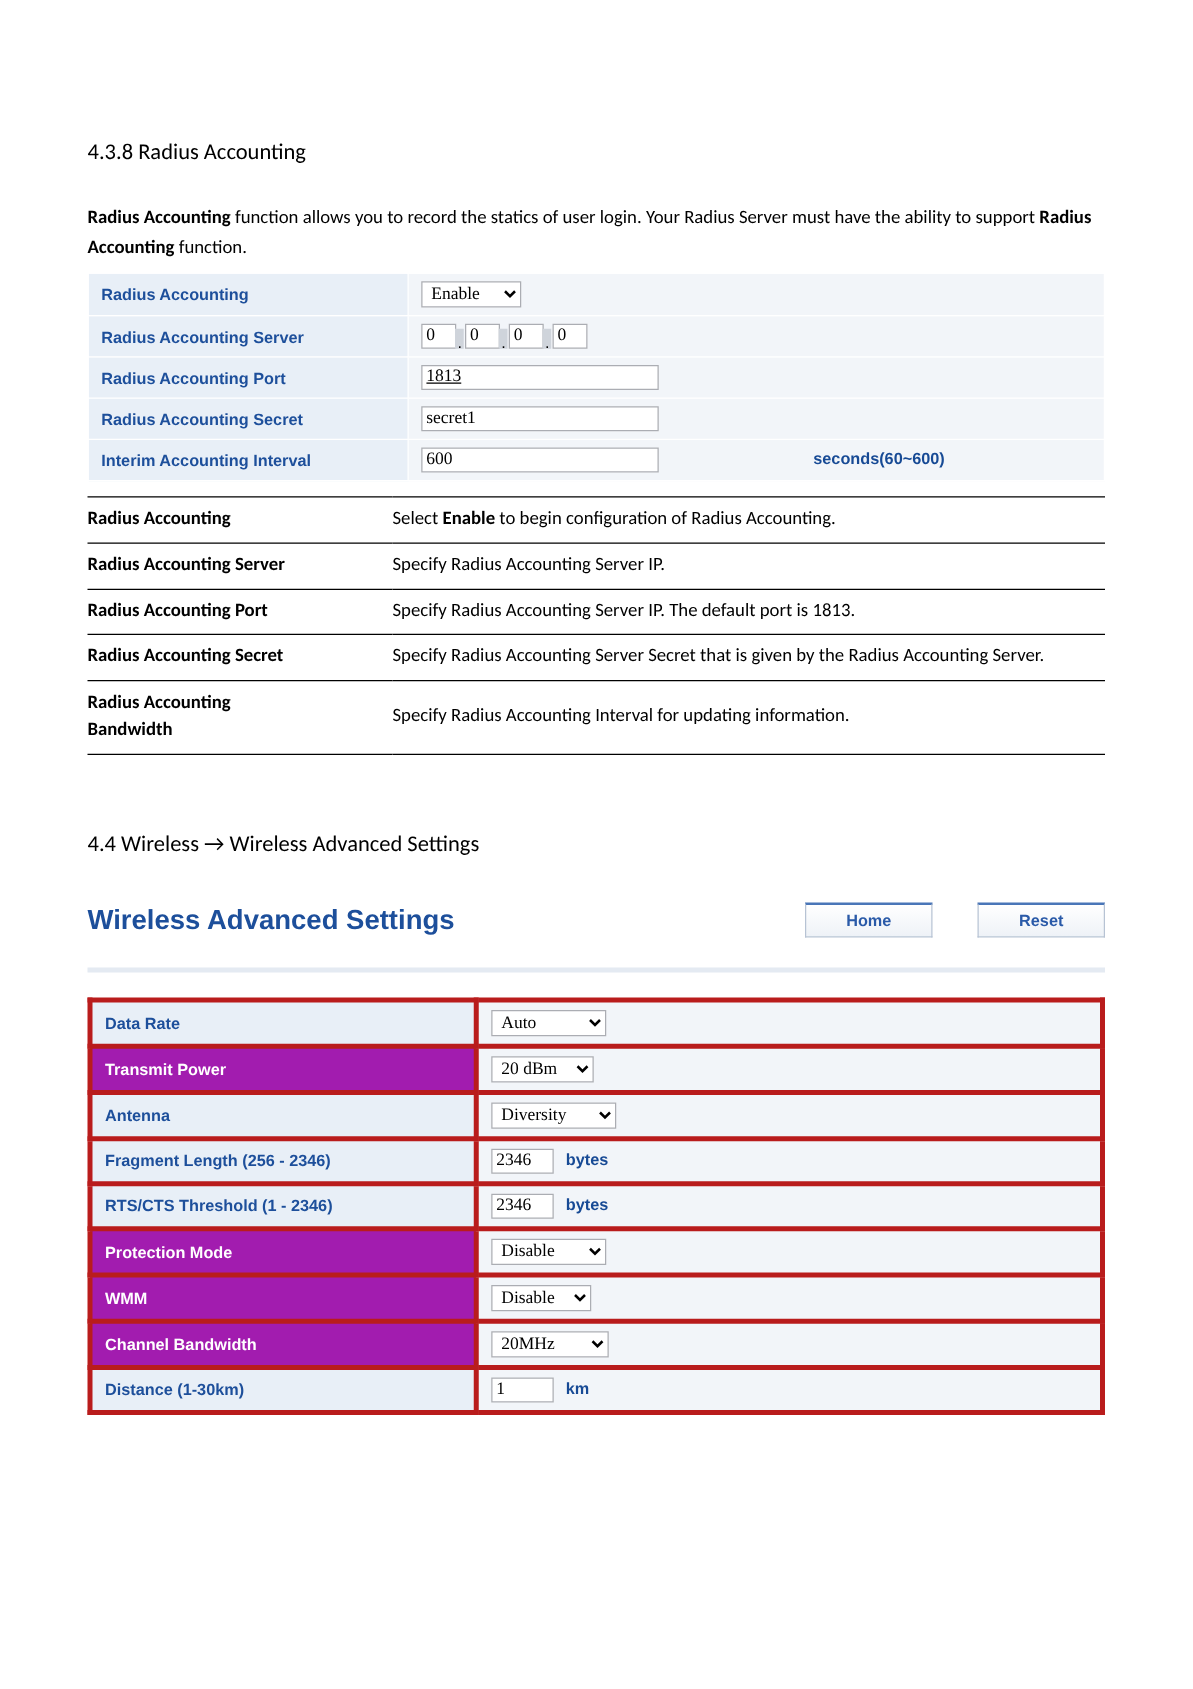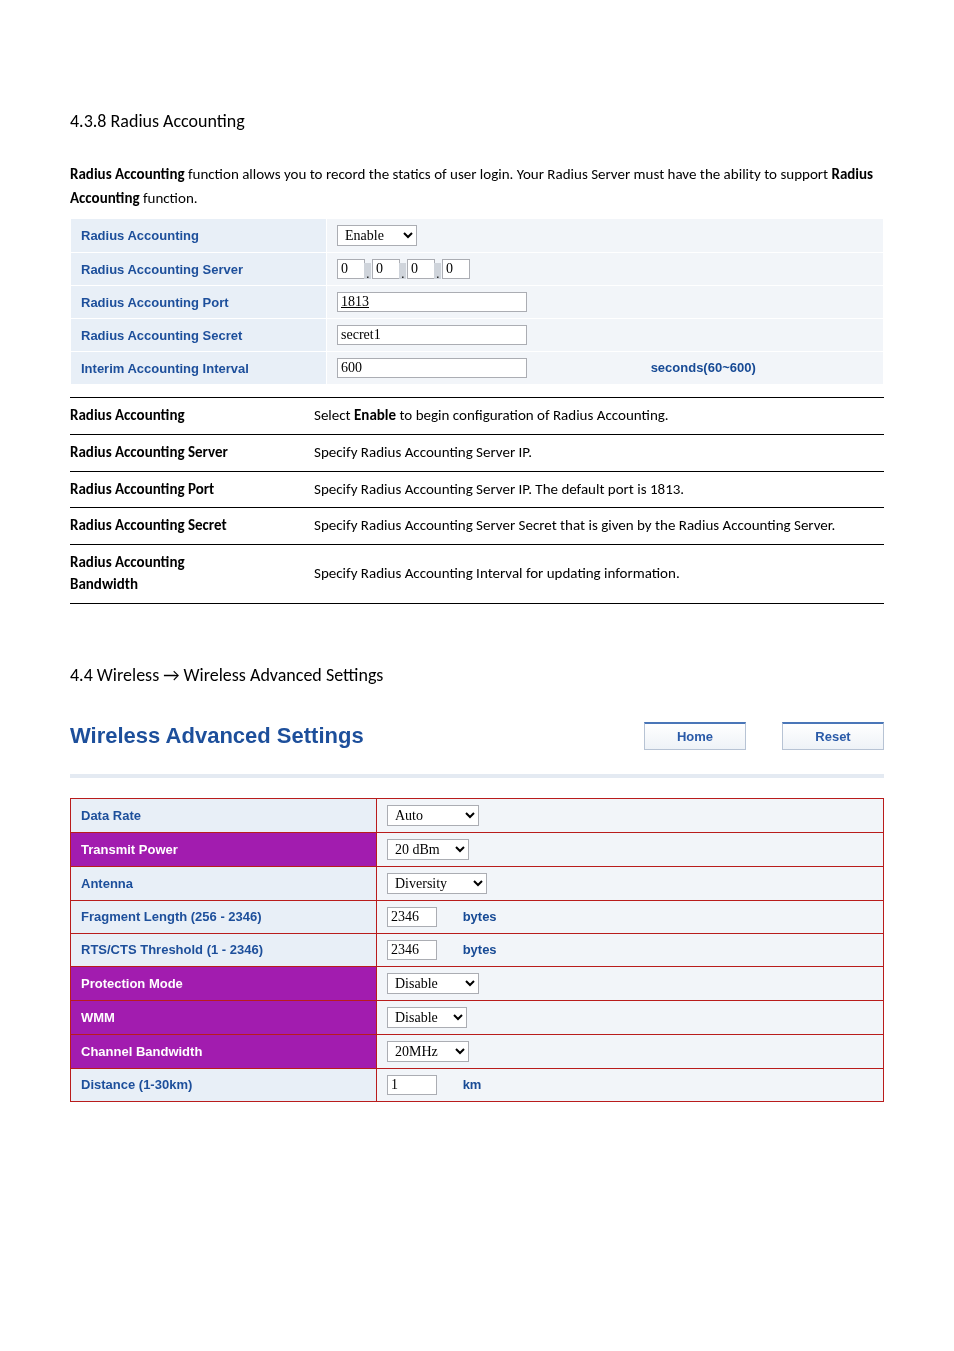--- a/index.html
+++ b/index.html
@@ -66,21 +66,21 @@
     margin: 0 1px 0 -1px;
     position: relative;
   }
   .ip-dot::after {
     content: ".";
     position: absolute;
     bottom: -2px;
     left: 2px;
     color: #000;
   }
-  .unit { color: #174a95; font-weight: bold; margin-left: 22px; }
+  .unit { color: #174a95; font-weight: bold; margin-left: 6px; }
   .unit-interval { margin-left: 120px; }
 
   
   table.desc-table {
     border-collapse: collapse;
     width: 100%;
     font-size: 15px;
     margin-bottom: 50px;
   }
   table.desc-table td {
@@ -128,21 +128,21 @@
   }
 
   
   table.wa-form {
     border-collapse: collapse;
     width: 100%;
     font-family: Tahoma, Verdana, sans-serif;
     font-size: 13px;
   }
   table.wa-form td {
-    border: 1px solid #b91c1c;
+    border: 4px solid #b91c1c;
     padding: 6px 10px;
   }
   .wa-label-blue {
     background: #a21caf;
     color: #fff;
     font-weight: bold;
     width: 285px;
   }
   .wa-label-light {
     background: #e8eff7;
@@ -282,21 +282,21 @@
   </tr>
   <tr>
     <td class="wa-label-blue">WMM</td>
     <td class="wa-value">
       <select class="ctrl" style="width:80px"><option>Disable</option></select>
     </td>
   </tr>
   <tr>
     <td class="wa-label-blue">Channel Bandwidth</td>
     <td class="wa-value">
-      <select class="ctrl" style="width:82px"><option>20MHz</option></select>
+      <select class="ctrl" style="width:94px"><option>20MHz</option></select>
     </td>
   </tr>
   <tr>
     <td class="wa-label-light">Distance (1-30km)</td>
     <td class="wa-value">
       <input class="ctrl" style="width: 50px;" value="1">
       <span class="unit">km</span>
     </td>
   </tr>
 </tbody>

